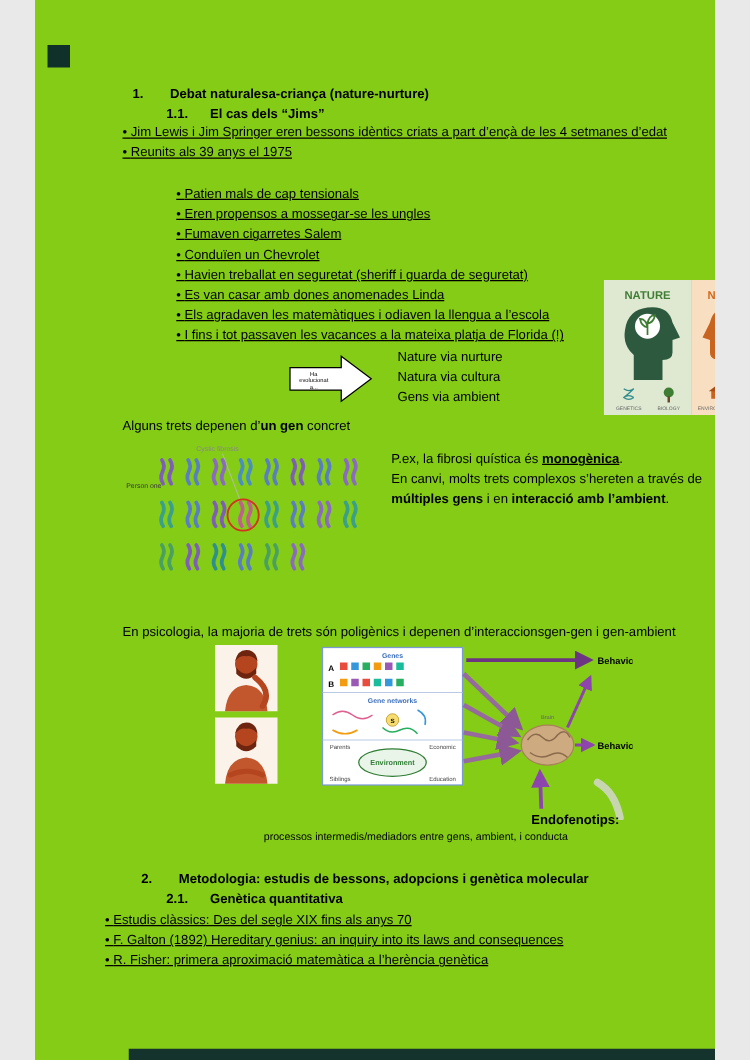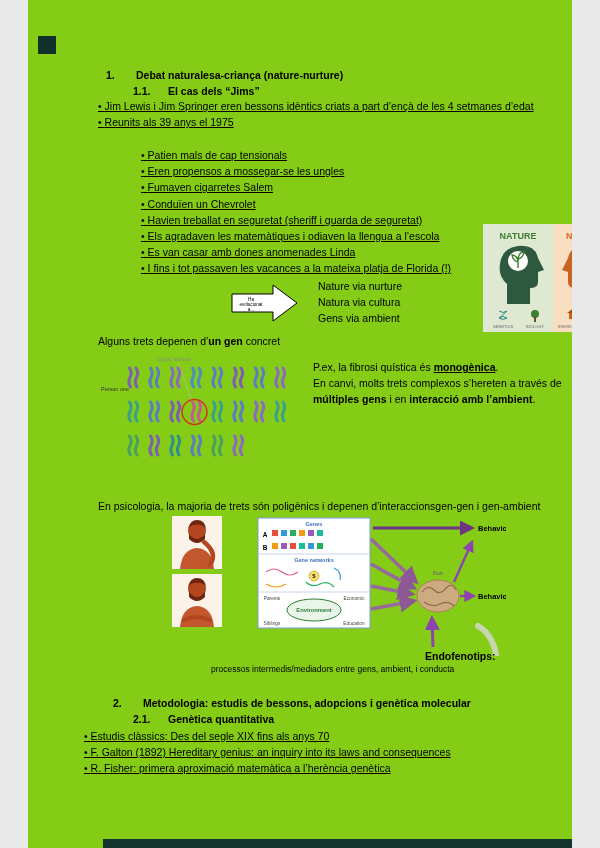--- a/index.html
+++ b/index.html
@@ -40,22 +40,22 @@
     <div class="bullet line">Jim Lewis i Jim Springer eren bessons idèntics criats a part d’ençà de les 4 setmanes d’edat</div>
     <div class="bullet line">Reunits als 39 anys el 1975</div>
   </div>
 
   <div class="abs bullets" style="left:113px;top:147px">
     <div class="bullet line">Patien mals de cap tensionals</div>
     <div class="bullet line">Eren propensos a mossegar-se les ungles</div>
     <div class="bullet line">Fumaven cigarretes Salem</div>
     <div class="bullet line">Conduïen un Chevrolet</div>
     <div class="bullet line">Havien treballat en seguretat (sheriff i guarda de seguretat)</div>
+    <div class="bullet line">Es van casar amb dones anomenades Linda</div>
     <div class="bullet line">Els agradaven les matemàtiques i odiaven la llengua a l’escola</div>
-    <div class="bullet line">Es van casar amb dones anomenades Linda</div>
     <div class="bullet line">I fins i tot passaven les vacances a la mateixa platja de Florida (!)</div>
   </div>
 
   <svg class="abs" style="left:455px;top:224px" width="140" height="108" viewBox="0 0 140 108">
     <rect x="0" y="0" width="70" height="108" fill="#dfe9d2"></rect>
     <rect x="70" y="0" width="70" height="108" fill="#f8dfc2"></rect>
     <text x="35" y="15" text-anchor="middle" font-size="9" font-weight="bold" fill="#3f7d34">NATURE</text>
     <text x="105" y="15" text-anchor="middle" font-size="9" font-weight="bold" fill="#d2691e">NURTURE</text>
     <path d="M24,80 L24,60 Q15,52 17,40 Q19,24 35,22 Q52,20 55,34 L61,46 L55,48 L55,58 Q55,64 47,64 L47,80 Z" fill="#2d5a3e"></path>
     <circle cx="35" cy="37" r="10" fill="#ffffff"></circle>

